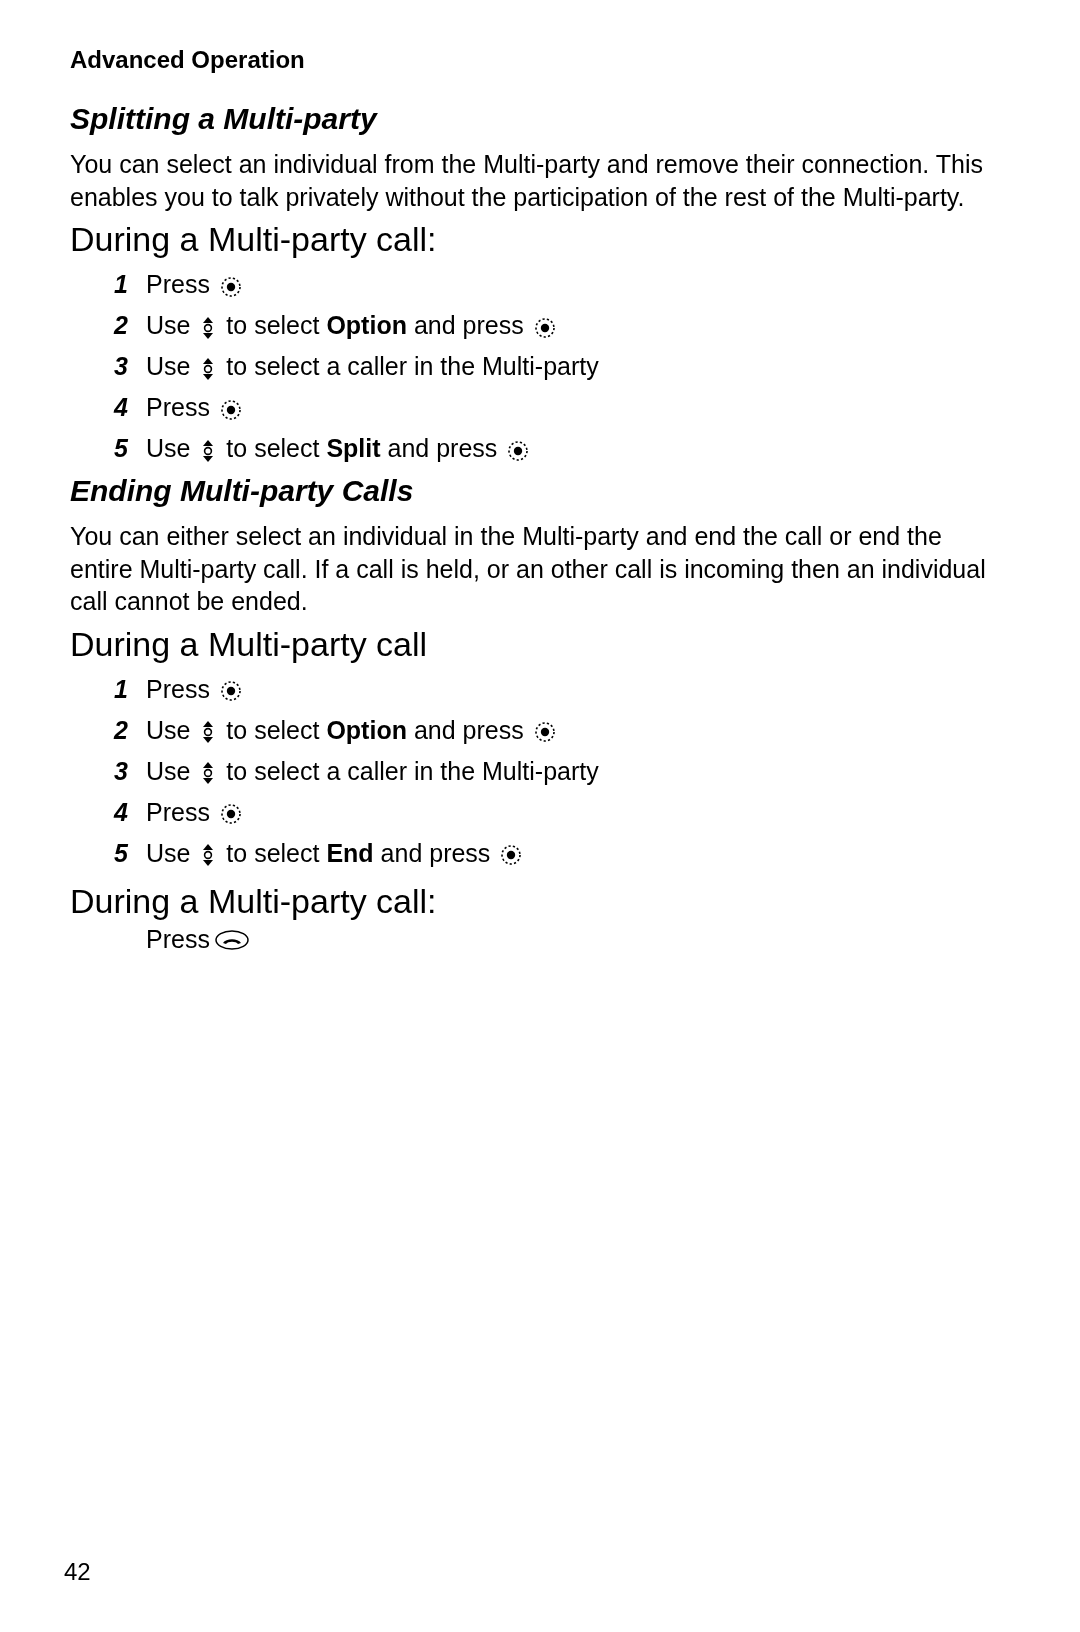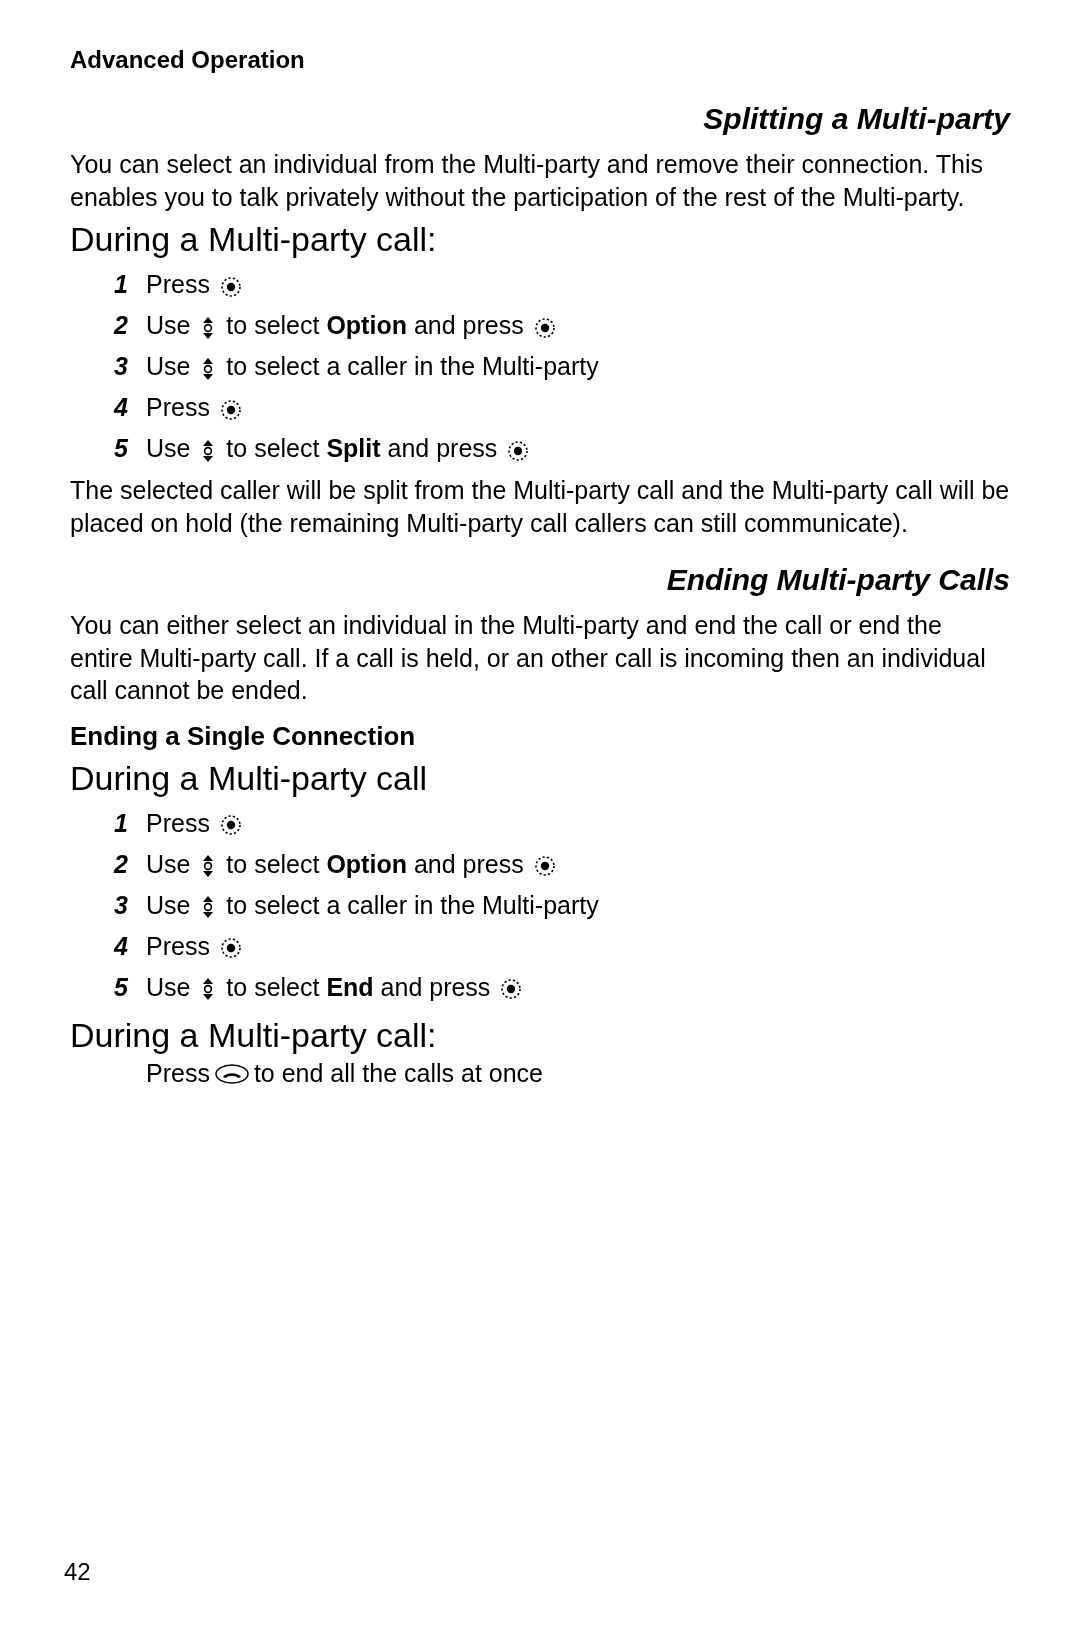--- a/index.html
+++ b/index.html
@@ -20,21 +20,20 @@
   .header {
     font-weight: bold;
     font-size: 24px;
     margin-bottom: 28px;
   }
   h2.section {
     font-style: italic;
     font-weight: bold;
     font-size: 30px;
     margin: 0 0 12px 0;
-    text-align: right;
   }
   p.body {
     font-size: 25px;
     line-height: 1.3;
     margin: 0 0 4px 0;
   }
   p.lead {
     font-size: 34px;
     line-height: 1.3;
     margin: 0 0 2px 0;
@@ -154,26 +153,24 @@
               <circle cx="8" cy="12" r="3.4" fill="none" stroke="#000" stroke-width="1.6"></circle>
               <path d="M8 23 L13 17 L3 17 Z" fill="#000"></path>
             </svg></span><span> to select </span><b>Split</b><span> and press </span><span class="ic"><svg width="22" height="22" viewBox="0 0 22 22">
               <circle cx="11" cy="11" r="9" fill="none" stroke="#000" stroke-width="1.6" stroke-dasharray="2.2 2.2"></circle>
               <circle cx="11" cy="11" r="4.2" fill="#000"></circle>
             </svg></span>
       </span>
     </div>
   </div>
 
-  <p class="tail">The selected caller will be split from the Multi-party call and the Multi-party call will be placed on hold (the remaining Multi-party call callers can still communicate).</p>
 
   <h2 class="section">Ending Multi-party Calls</h2>
   <p class="body">You can either select an individual in the Multi-party and end the call or end the entire Multi-party call. If a call is held, or an other call is incoming then an individual call cannot be ended.</p>
 
-  <h3 class="subsection">Ending a Single Connection</h3>
   <p class="lead">During a Multi-party call</p>
 
   <div class="steps">
     <div class="step">
       <span class="step-num">1</span>
       <span class="step-text">
         <span>Press </span><span class="ic"><svg width="22" height="22" viewBox="0 0 22 22">
               <circle cx="11" cy="11" r="9" fill="none" stroke="#000" stroke-width="1.6" stroke-dasharray="2.2 2.2"></circle>
               <circle cx="11" cy="11" r="4.2" fill="#000"></circle>
             </svg></span>
@@ -230,17 +227,16 @@
   <div class="indent-line">
     <span>Press </span>
       <span class="gap"></span>
       <span class="ic">
         <svg width="34" height="20" viewBox="0 0 34 20">
           <ellipse cx="17" cy="10" rx="16" ry="9" fill="none" stroke="#000" stroke-width="1.5"></ellipse>
           <path d="M8 13 C11 8, 23 8, 26 13 L23 14 C21 11, 13 11, 11 14 Z" fill="#000"></path>
         </svg>
       </span>
       <span class="gap"></span>
-      <span> to end all the calls at once</span>
   </div>
 
   <div class="page-num">42</div>
 </div>
 
 </body></html>

